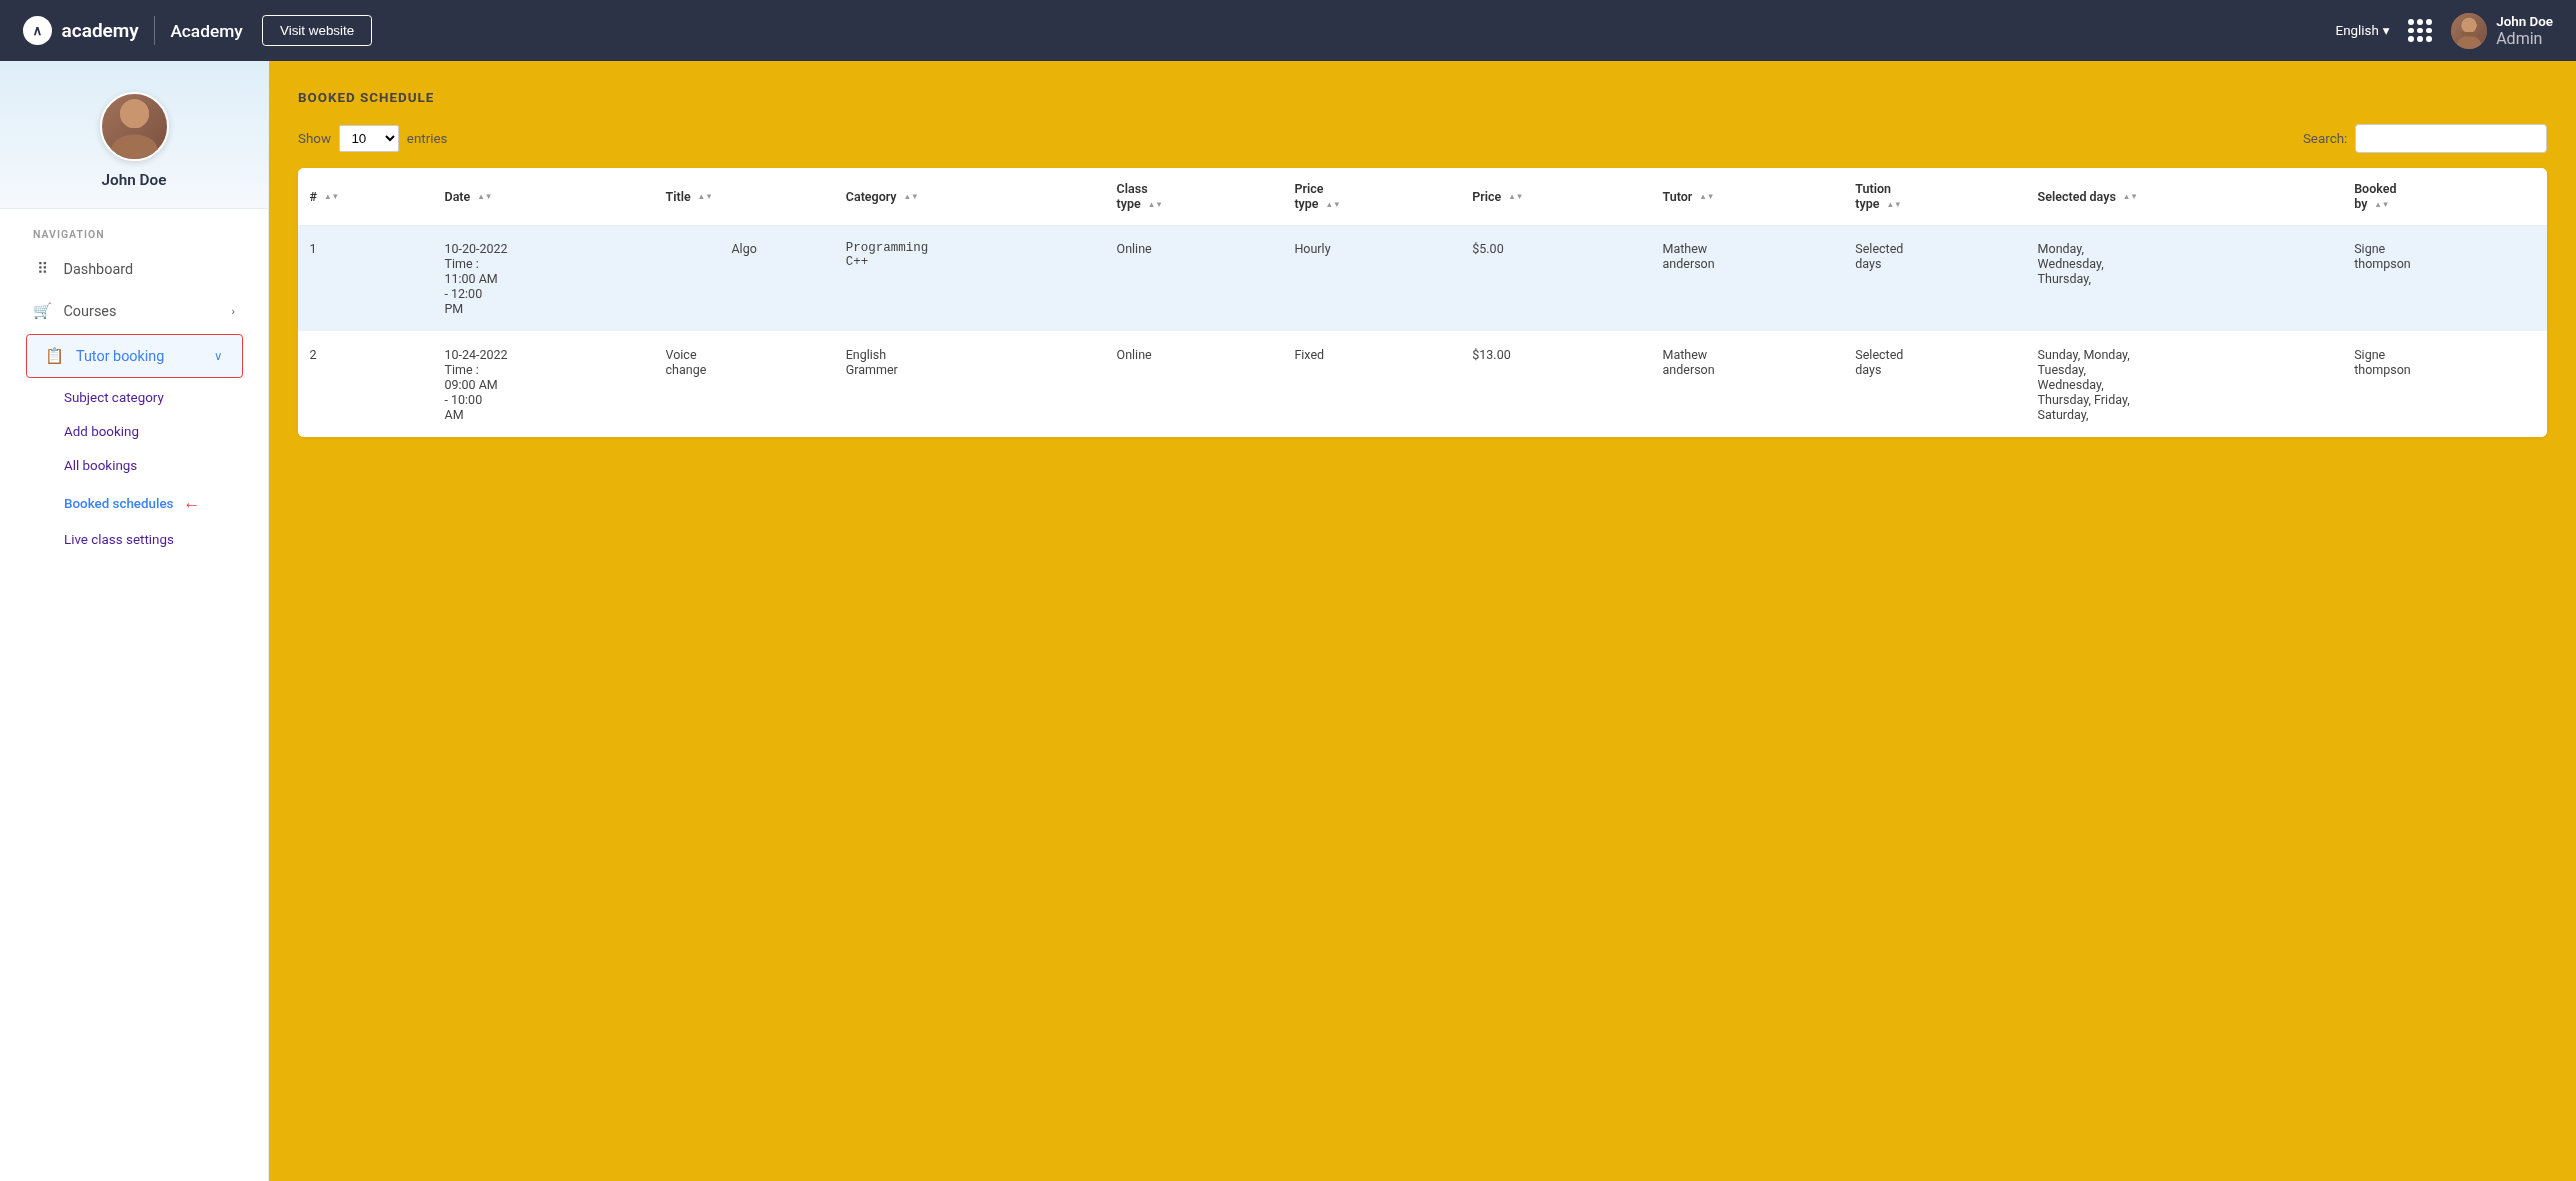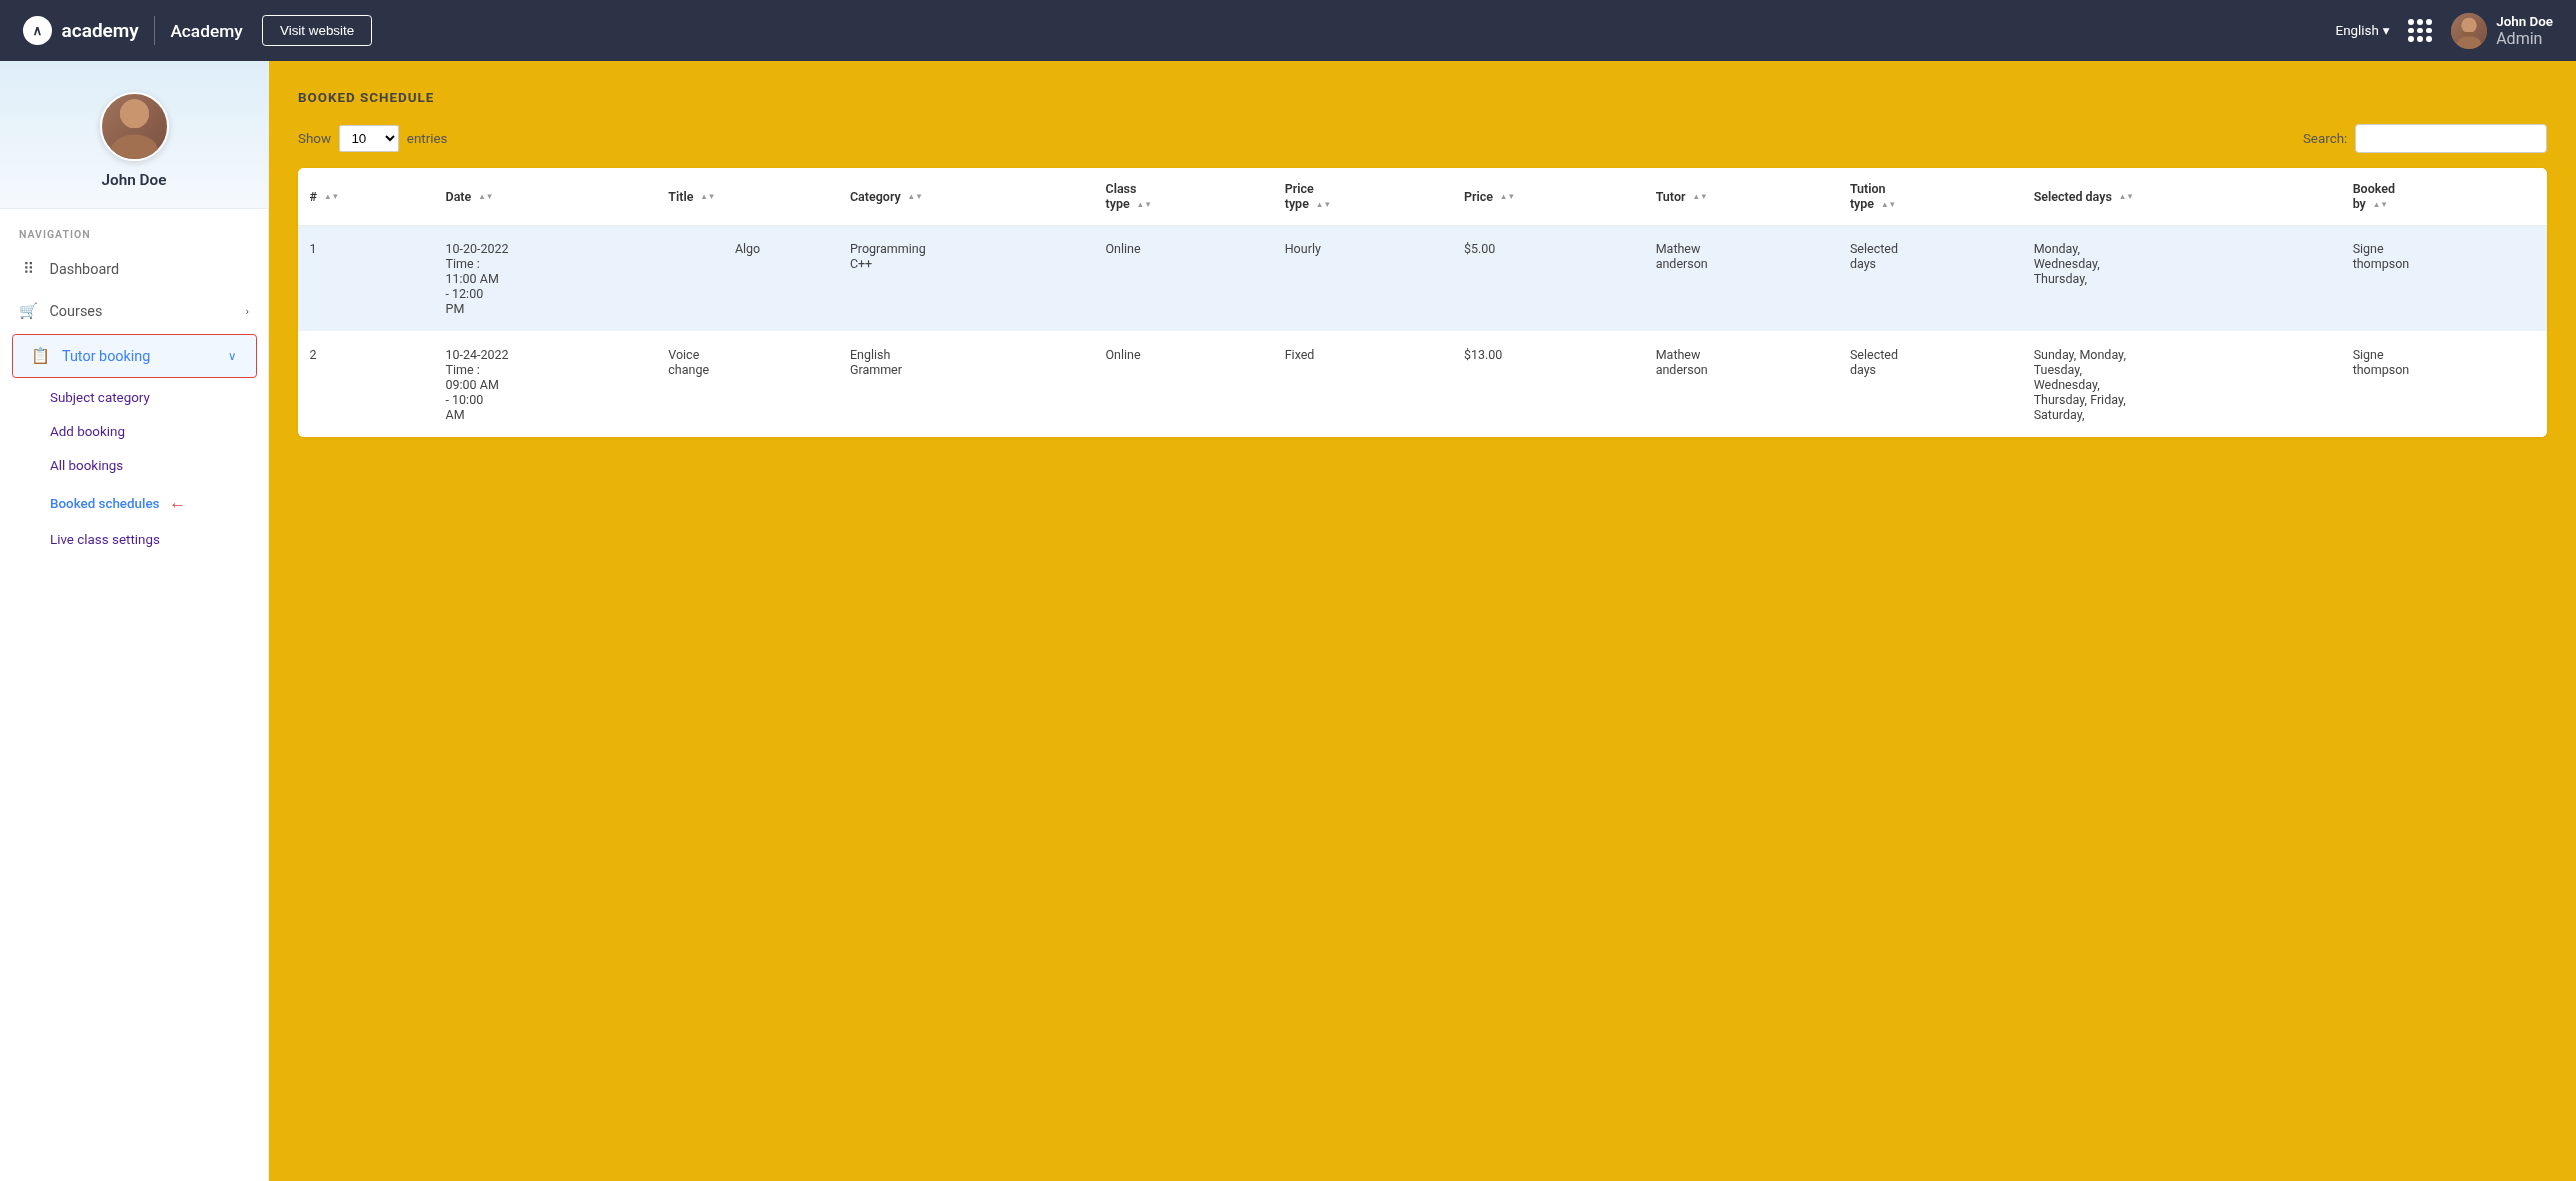--- a/index.html
+++ b/index.html
@@ -136,21 +136,21 @@
       margin-bottom: 9.6px;
       border: 2.9px solid white;
       box-shadow: 0 1.9px 7.7px rgba(0,0,0,0.15);
     }
     .profile-name {
       font-size: 15.3px;
       font-weight: 600;
       color: #2c3347;
     }
     .sidebar-nav {
-      padding: 19px 0;
+      padding: 19px 14px;
     }
     .nav-section-label {
       font-size: 10.5px;
       font-weight: 600;
       color: #999;
       letter-spacing: 1px;
       padding: 0 19px 7.7px;
       text-transform: uppercase;
     }
     .nav-item {
@@ -429,21 +429,21 @@
         </thead>
         <tbody id="table-body">
         <tr>
               <td style="white-space: pre-line;">1</td>
               <td style="white-space: pre-line;">10-20-2022
 Time :
 11:00 AM
 - 12:00
 PM</td>
               <td style="white-space: pre-line; text-align: center;">Algo</td>
-              <td style="white-space: pre-line;">Programming
+              <td style="white-space: pre-line; font-family: Liberation Mono, monospace;">Programming
 C++</td>
               <td style="white-space: pre-line;">Online</td>
               <td style="white-space: pre-line;">Hourly</td>
               <td style="white-space: pre-line;">$5.00</td>
               <td style="white-space: pre-line;">Mathew
 anderson</td>
               <td style="white-space: pre-line;">Selected
 days</td>
               <td style="white-space: pre-line;">Monday,
 Wednesday,

